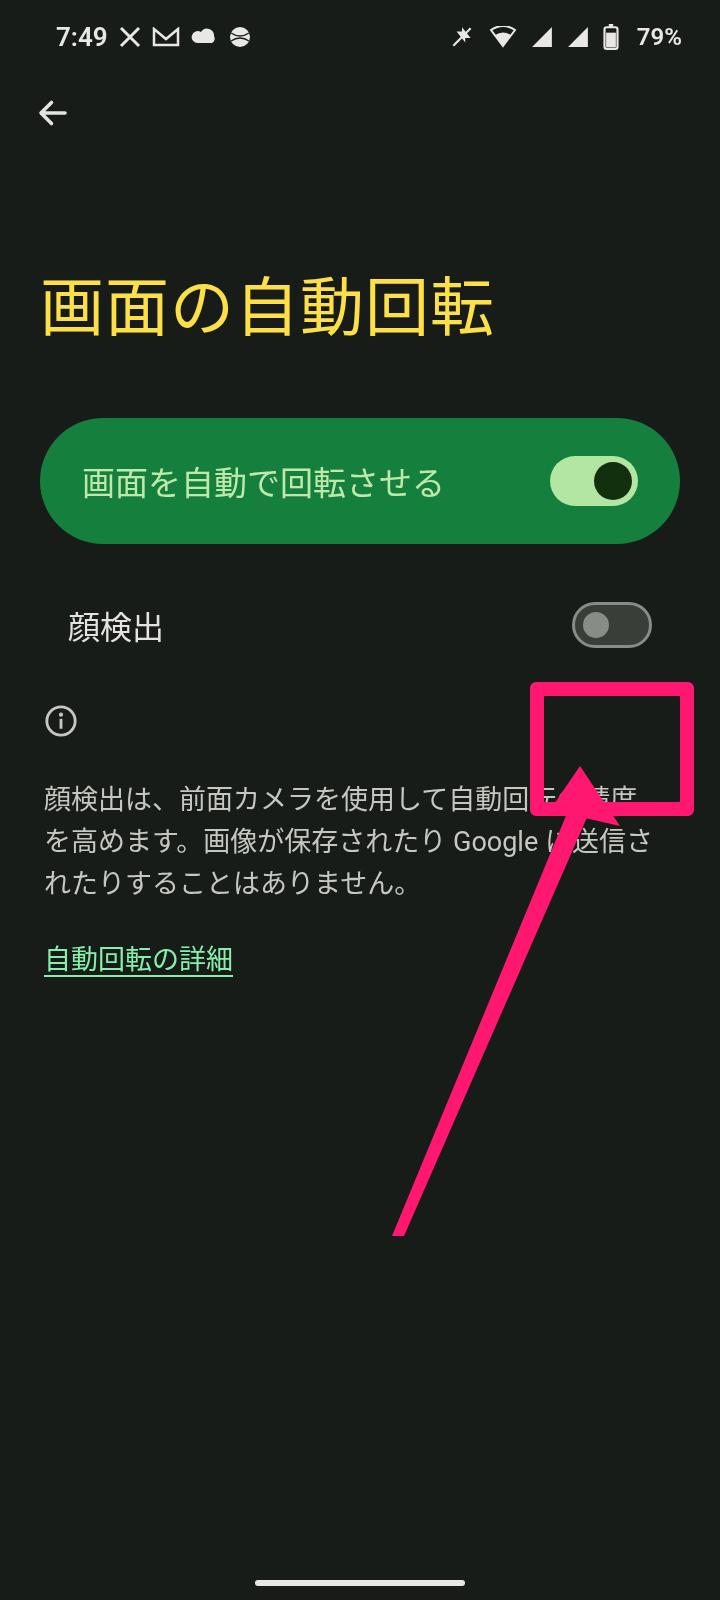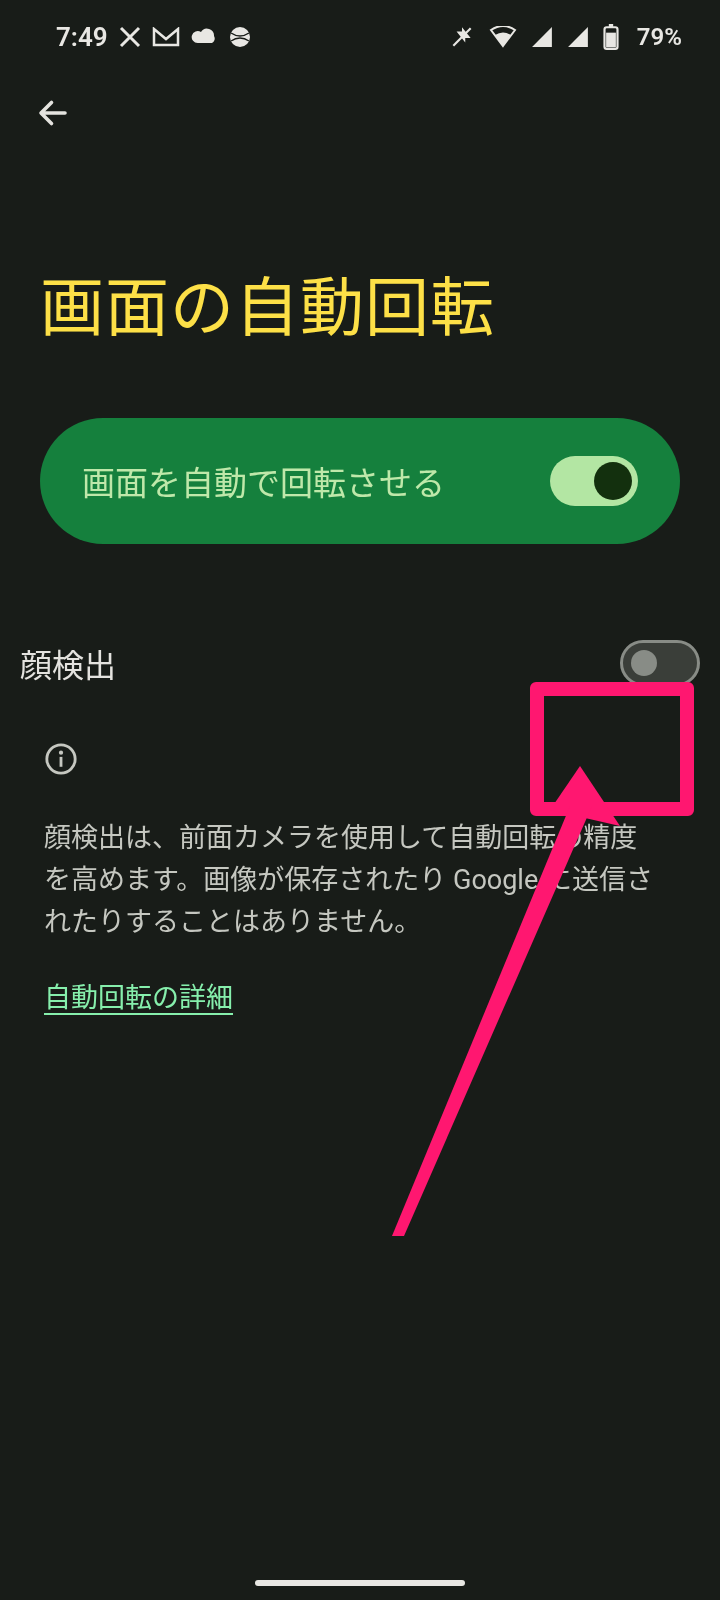--- a/index.html
+++ b/index.html
@@ -84,22 +84,22 @@
     content: "";
     position: absolute;
     right: 6px; top: 6px;
     width: 38px; height: 38px;
     background: #13300e;
     border-radius: 50%;
   }
 
   
   .row-face {
-    margin-top: 96px;
-    padding: 0 20px;
+    margin-top: 58px;
+    padding: 0 68px;
     display: flex;
     align-items: flex-start;
     justify-content: space-between;
   }
   .row-face-label {
     font-size: 32px;
     color: #e4e3df;
   }
   .switch-off {
     width: 80px; height: 46px;

